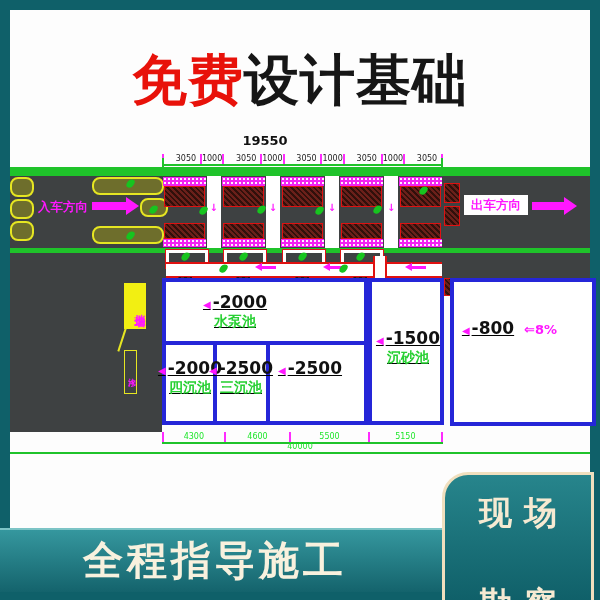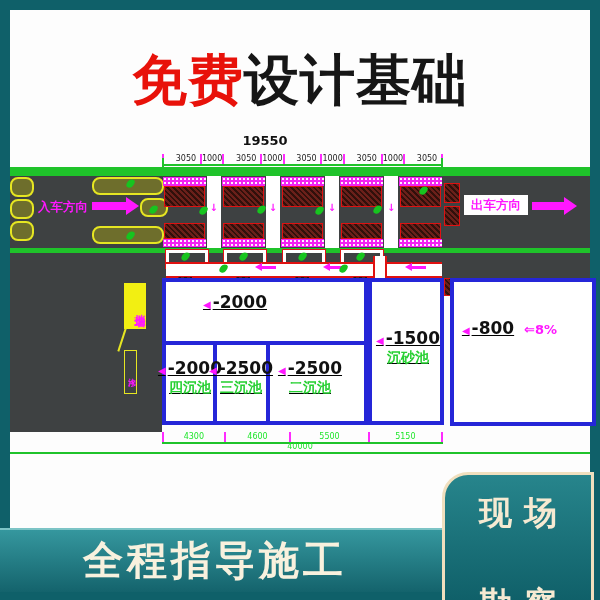--- a/index.html
+++ b/index.html
@@ -216,32 +216,32 @@
     <div class="room" style="left:210px;top:4px;width:68px;height:139px;"></div>
     <div class="room" style="left:4px;top:67px;width:47px;height:76px;"></div>
     <div class="room" style="left:55px;top:67px;width:49px;height:76px;"></div>
     <div class="room" style="left:108px;top:67px;width:94px;height:76px;"></div>
   </div>
   <div class="abs hatch" style="left:444px;top:278px;width:8px;height:16px;"></div>
   <div class="abs pool-sludge" style="left:450px;top:278px;width:138px;height:140px;"></div>
 
   <div class="abs plabel" style="left:170px;top:292px;width:130px;">
     <div class="depth"><span class="tri">◀</span><span>-2000</span></div>
+    <div class="pname">水泵池</div>
   </div>
   <div class="abs plabel" style="left:150px;top:358px;width:80px;">
     <div class="depth"><span class="tri">◀</span><span>-2000</span></div>
     <div class="pname">四沉池</div>
   </div>
   <div class="abs plabel" style="left:201px;top:358px;width:80px;">
     <div class="depth"><span class="tri">◀</span><span>-2500</span></div>
     <div class="pname">三沉池</div>
   </div>
   <div class="abs plabel" style="left:270px;top:358px;width:80px;">
     <div class="depth"><span class="tri">◀</span><span>-2500</span></div>
-    <div class="pname">二沉池</div>
   </div>
   <div class="abs plabel" style="left:368px;top:328px;width:80px;">
     <div class="depth"><span class="tri">◀</span><span>-1500</span></div>
     <div class="pname">沉砂池</div>
   </div>
   <div class="abs plabel" style="left:448px;top:318px;width:80px;">
     <div class="depth"><span class="tri">◀</span><span>-800</span></div>
   </div>
   <div class="abs slope" style="left:524px;top:322px;">⇐8%</div>
 

